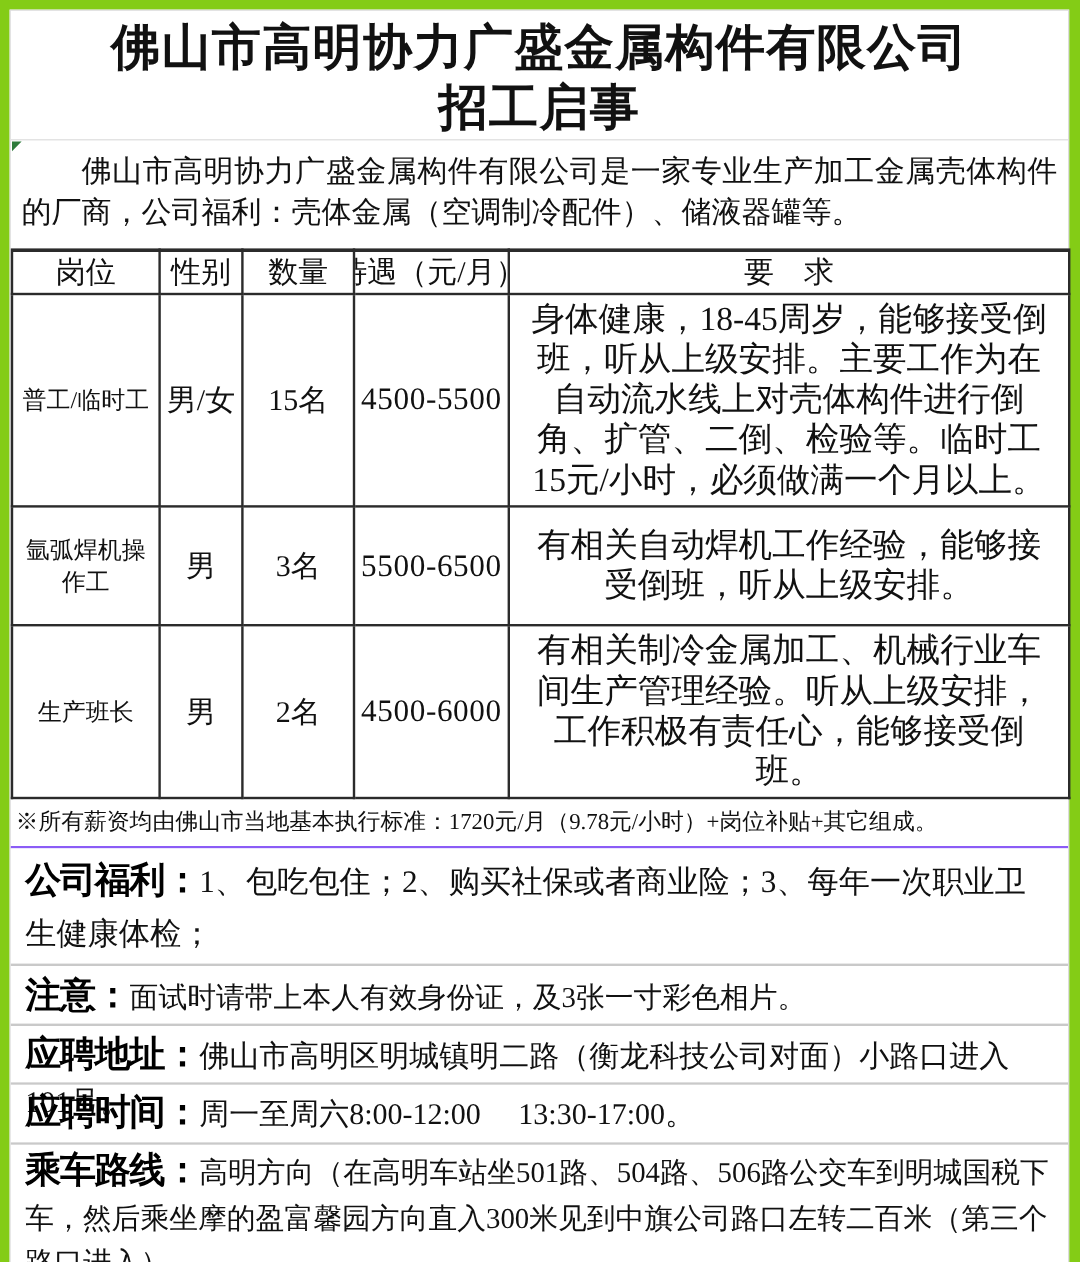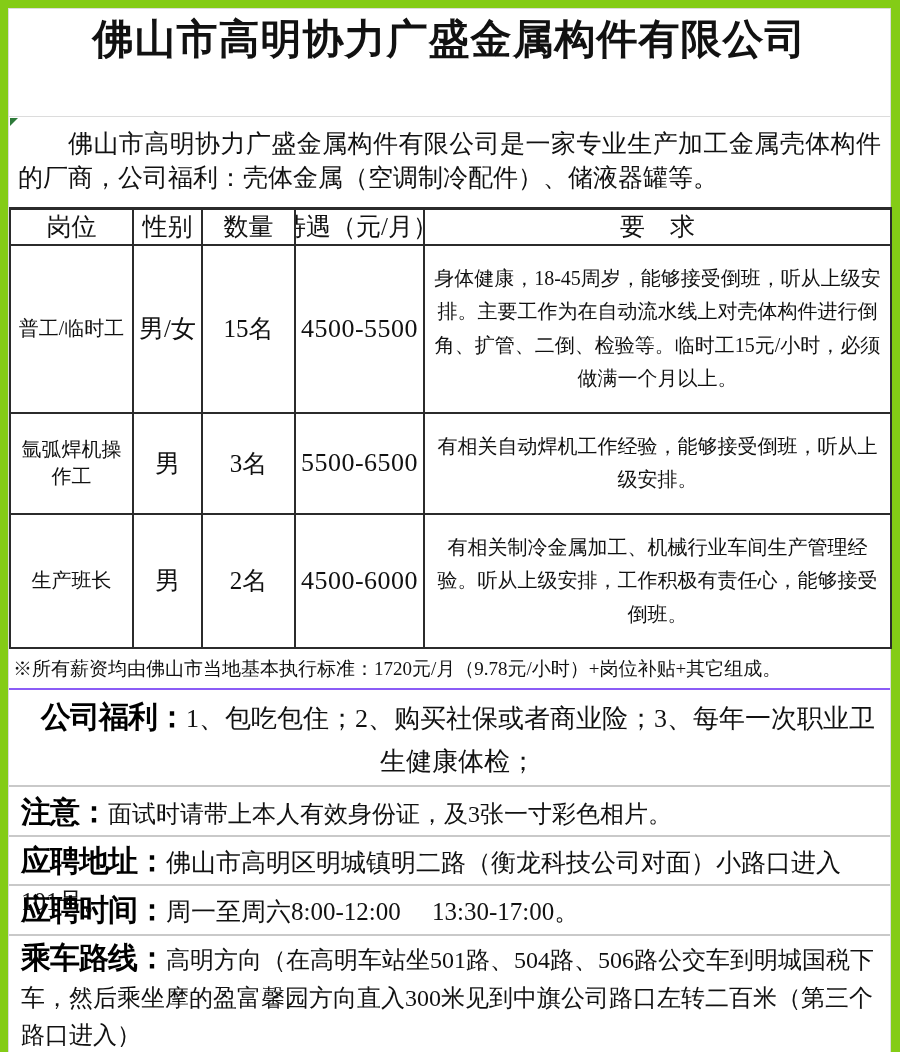--- a/index.html
+++ b/index.html
@@ -73,23 +73,23 @@
   th.clip-th div {
     display: flex; justify-content: center;
     overflow: hidden; white-space: nowrap;
   }
   td.c-pos  { font-size: 20px; padding: 0 5px; }
   td.c-gen  { font-size: 25px; }
   td.c-cnt  { font-size: 25px; }
   td.c-sal  { font-size: 26px; letter-spacing: 0.5px; }
   td.c-req  {
     text-align: justify;
-    font-size: 20px;
+    font-size: 28px;
     line-height: 33.5px;
-    padding: 16px 9px;
+    padding: 4px 9px;
   }
   tr.r1 { height: 155px; }
   tr.r2 { height: 99px; }
   tr.r3 { height: 95px; }
 
   
   .note-row {
     height: 41px;
     border-bottom: 2px solid #8b5cf6;
     font-size: 19px;
@@ -103,21 +103,21 @@
   .section { border-bottom: 2px solid #c9c9c9; background: #fff; }
   .sec-label {
     font-family: "Liberation Sans", "DejaVu Sans", sans-serif;
     font-weight: 700;
     font-size: 30px;
     letter-spacing: -1px;
     color: #000;
   }
   .sec-content { font-size: 25px; }
 
-  .sec-welfare { min-height: 96px; padding: 7px 12px 0 29px; line-height: 40px; text-align: center; }
+  .sec-welfare { min-height: 96px; padding: 7px 12px 0 12px; line-height: 40px; }
   .sec-welfare .sec-content { font-size: 26px; }
 
   .sec-notice  { height: 50px; padding: 7px 12px 0 12px; line-height: 36px; }
   .sec-notice .sec-content { font-size: 24px; }
 
   .sec-address { height: 49px; padding: 6px 12px 0 12px; line-height: 36px; }
   .sec-address .sec-content { font-size: 25px; }
 
   .sec-time    { height: 50px; padding: 6px 12px 0 12px; line-height: 36px; }
   .sec-time .sec-content { font-size: 25px; text-align: right; }
@@ -133,20 +133,21 @@
   }
 </style>
 </head>
 <body>
 
 <div class="page">
   <div class="sheet">
 
     <div class="title-cell">
       <div>佛山市高明协力广盛金属构件有限公司</div>
+      <div>招工启事</div>
     </div>
 
     <div class="intro-cell">
       <div class="green-tri"></div>
       <div class="intro-text">佛山市高明协力广盛金属构件有限公司是一家专业生产加工金属壳体构件的厂商，公司福利：壳体金属（空调制冷配件）、储液器罐等。</div>
     </div>
 
     <table class="jobs">
       <colgroup>
         <col style="width:123px">

